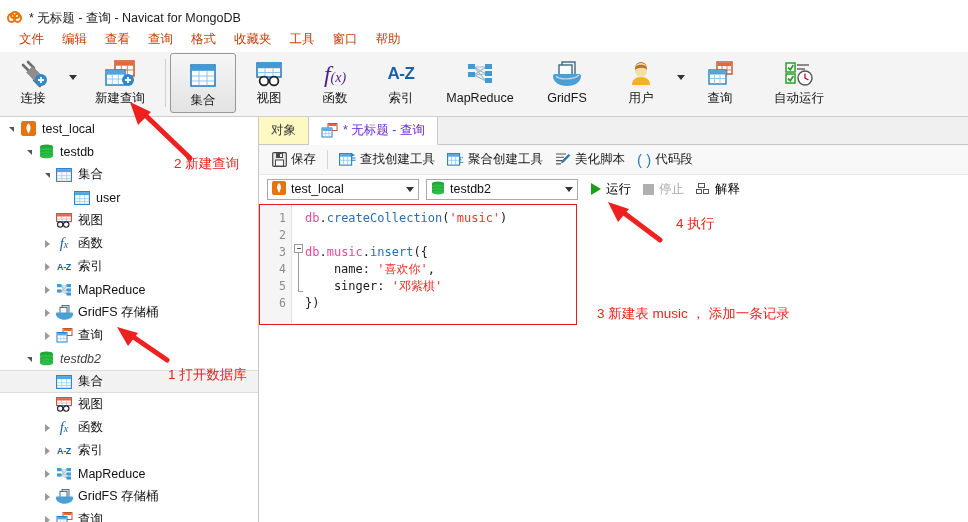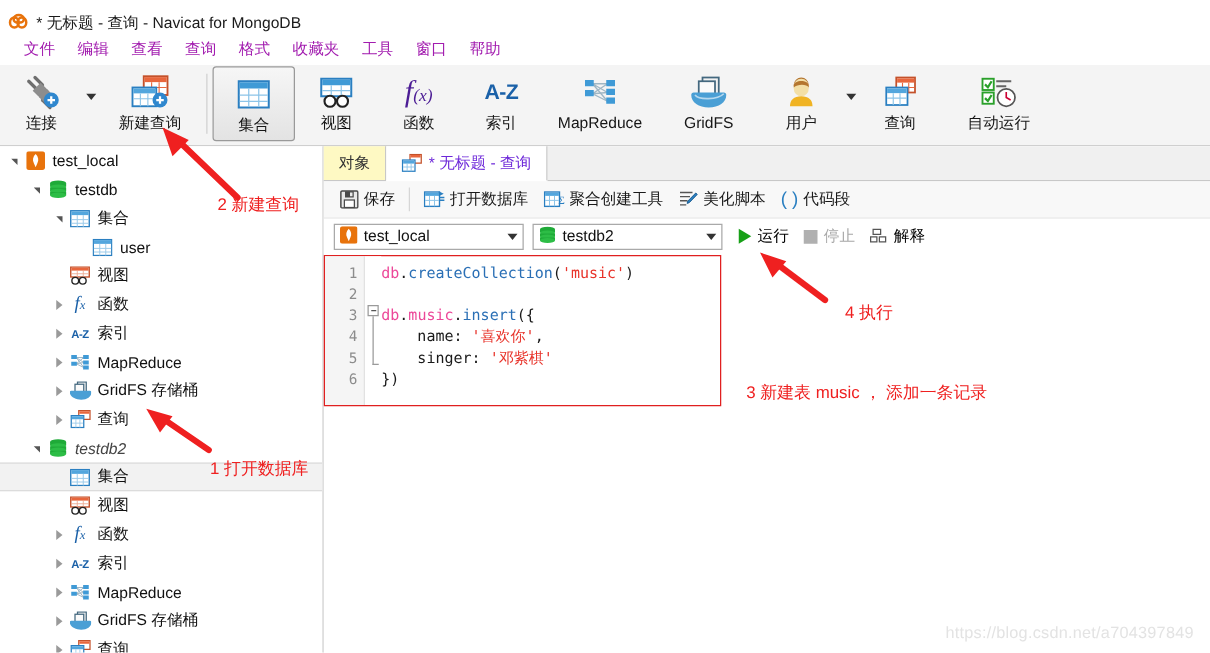--- a/index.html
+++ b/index.html
@@ -63,21 +63,21 @@
     left: 0; top: 26px;
     width: 968px; height: 26px;
     background: #ffffff;
     display: flex;
     align-items: center;
     padding-left: 10px;
     box-sizing: border-box;
   }
   .menu-item {
     font-size: 12.5px;
-    color: #a21caf;
+    color: #c2410c;
     padding: 3px 9px;
     white-space: nowrap;
     cursor: default;
   }
 
   
   .toolbar {
     position: absolute;
     left: 0; top: 52px;
     width: 968px; height: 65px;
@@ -889,21 +889,21 @@
           <svg width="17" height="15" viewBox="0 0 17 15">
             <rect x="0.6" y="1.6" width="12" height="11.5" fill="#fff" stroke="#2a7fc1" stroke-width="1.1"></rect>
             <rect x="1.1" y="2.1" width="11" height="2.6" fill="#53a6dd"></rect>
             <g stroke="#8cc4e8" stroke-width=".8">
                 <path d="M4.6 4.7 V13 M8.6 4.7 V13 M1.1 8.3 H12.1"></path>
               </g>
             <path d="M12 1 l4 2 -4 2 z" fill="#2a7fc1"></path>
             <path d="M12.5 6 h4 M12.5 8.2 h4" stroke="#2a7fc1" stroke-width="1.1"></path>
           </svg>
         </span>
-        <span>打开数据库</span>
+        <span>查找创建工具</span>
       </div>
 
       <div class="qbtn">
         <span class="qi">
           <svg width="17" height="15" viewBox="0 0 17 15">
             <rect x="0.6" y="1.6" width="12" height="11.5" fill="#fff" stroke="#2a7fc1" stroke-width="1.1"></rect>
             <rect x="1.1" y="2.1" width="11" height="2.6" fill="#53a6dd"></rect>
             <g stroke="#8cc4e8" stroke-width=".8">
                 <path d="M4.6 4.7 V13 M8.6 4.7 V13 M1.1 8.3 H12.1"></path>
               </g>
@@ -1009,19 +1009,18 @@
   <svg class="arrow-svg" style="left:105px; top:322px;" width="70" height="44" viewBox="0 0 70 44">
     <path d="M62 38 L24 12" stroke="#ef2020" stroke-width="5" stroke-linecap="round"></path>
     <path d="M12 5 L33 11 L23 24 Z" fill="#ef2020"></path>
   </svg>
   <div class="ann" style="left:168px; top:366px;">1 打开数据库</div>
 
   <svg class="arrow-svg" style="left:596px; top:198px;" width="72" height="46" viewBox="0 0 72 46">
     <path d="M64 42 L24 12" stroke="#ef2020" stroke-width="5" stroke-linecap="round"></path>
     <path d="M12 4 L33 11 L22 24 Z" fill="#ef2020"></path>
   </svg>
-  <div class="ann" style="left:676px; top:241px;">4 执行</div>
+  <div class="ann" style="left:676px; top:215px;">4 执行</div>
 
   <div class="ann" style="left:597px; top:305px;">3 新建表 music ， 添加一条记录</div>
 
-  <div class="watermark">https://blog.csdn.net/a704397849</div>
 
 </div>
 
 </body></html>

